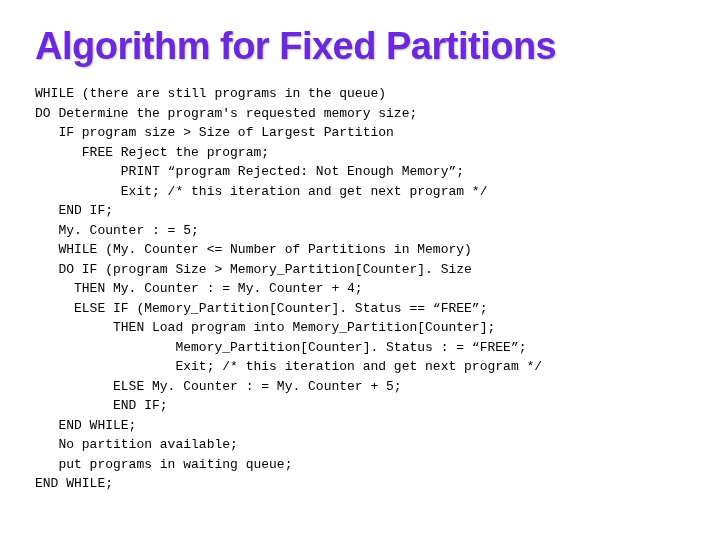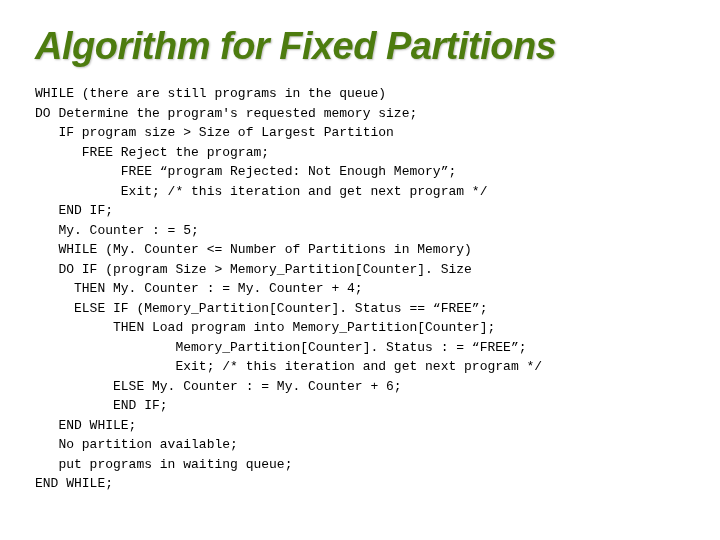--- a/index.html
+++ b/index.html
@@ -11,54 +11,53 @@
     overflow: hidden;
   }
   .slide {
     width: 100%;
     height: 100%;
     padding: 25px 35px;
   }
   .title {
     font-size: 38px;
     font-weight: bold;
-    color: #4d7c0f;
+    color: #6d28d9;
     text-shadow: 1px 1px 2px rgba(0,0,0,0.25);
     margin-bottom: 16px;
     font-family: 'Trebuchet MS', 'Arial', sans-serif;
     letter-spacing: -0.5px;
-    font-style: italic;
   }
   .code {
     font-family: 'Courier New', Courier, monospace;
     font-size: 13px;
     line-height: 1.5;
     color: #000;
     white-space: pre;
   }
 </style>
 </head>
 <body>
 
 <div class="slide">
   <h1 class="title">Algorithm for Fixed Partitions</h1>
   <div class="code"><span>WHILE (there are still programs in the queue)</span>
 <span>DO Determine the program's requested memory size;</span>
 <span>   IF program size &gt; Size of Largest Partition</span>
 <span>      FREE Reject the program;</span>
-<span>           FREE “program Rejected: Not Enough Memory”;</span>
+<span>           PRINT “program Rejected: Not Enough Memory”;</span>
 <span>           Exit; /* this iteration and get next program */</span>
 <span>   END IF;</span>
 <span>   My. Counter : = 5;</span>
 <span>   WHILE (My. Counter &lt;= Number of Partitions in Memory)</span>
 <span>   DO IF (program Size &gt; Memory_Partition[Counter]. Size</span>
 <span>     THEN My. Counter : = My. Counter + 4;</span>
 <span>     ELSE IF (Memory_Partition[Counter]. Status == “FREE”;</span>
 <span>          THEN Load program into Memory_Partition[Counter];</span>
 <span>                  Memory_Partition[Counter]. Status : = “FREE”;</span>
 <span>                  Exit; /* this iteration and get next program */</span>
-<span>          ELSE My. Counter : = My. Counter + 6;</span>
+<span>          ELSE My. Counter : = My. Counter + 5;</span>
 <span>          END IF;</span>
 <span>   END WHILE;</span>
 <span>   No partition available;</span>
 <span>   put programs in waiting queue;</span>
 <span>END WHILE;</span></div>
 </div>
 
 </body></html>

